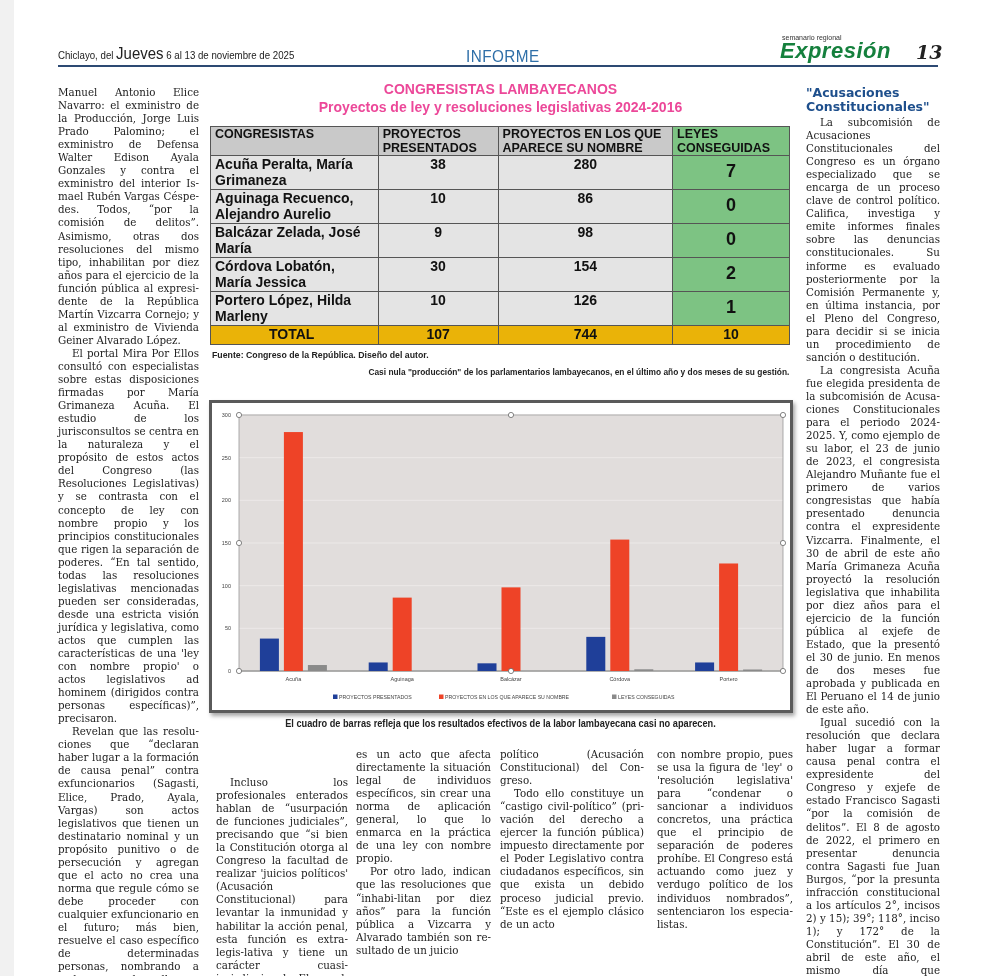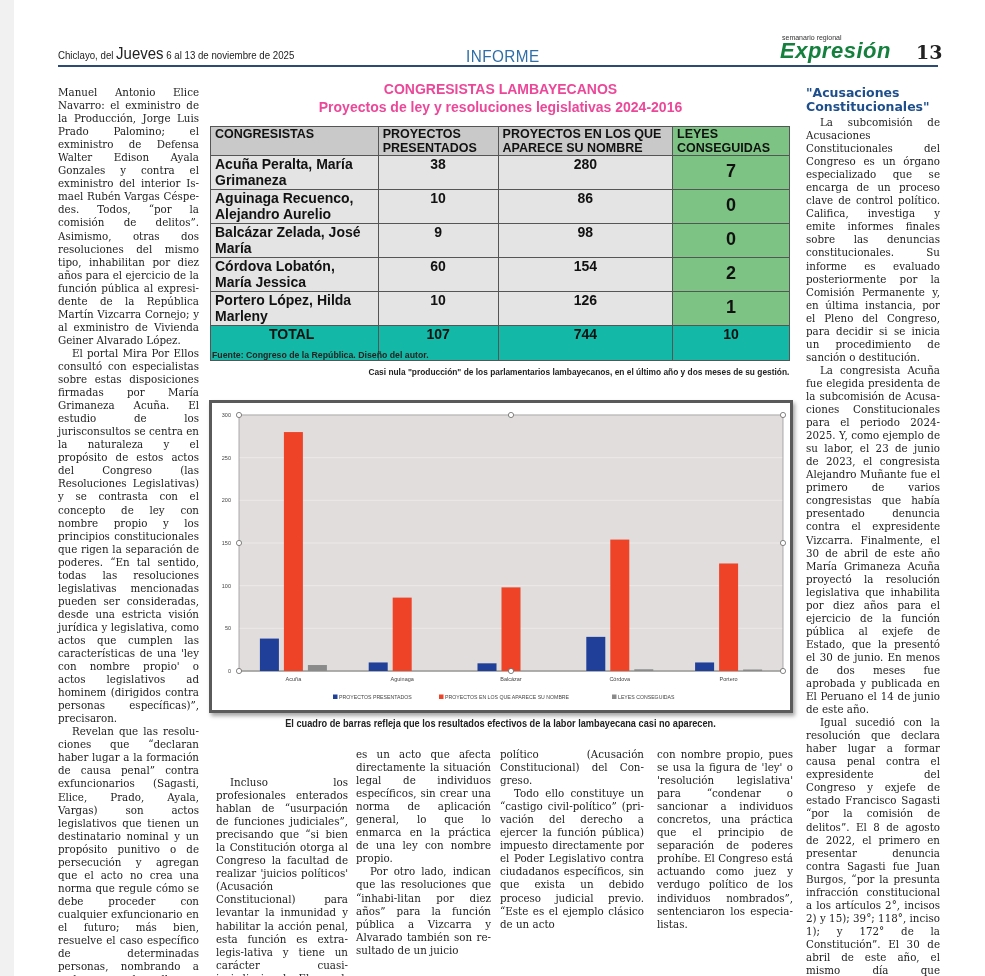--- a/index.html
+++ b/index.html
@@ -10,21 +10,21 @@
 
   
   .header { position: absolute; left: 58px; top: 38px; width: 880px; height: 28px; }
   .header-rule { position: absolute; left: 58px; top: 65px; width: 880px; height: 2px; background: #2d4a73; }
   .dateline { position: absolute; left: 0; top: 6px; font-family: "Liberation Sans", sans-serif; font-size: 11px; color: #222; transform: scaleX(0.88); transform-origin: left; white-space: nowrap; }
   .dateline .day { font-size: 17px; }
   .section-name { position: absolute; left: 408px; top: 9px; font-family: "Liberation Sans", sans-serif; font-size: 17px; color: #2f6fa8; letter-spacing: 0.5px; transform: scaleX(0.9); transform-origin: left; }
   .brand { position: absolute; left: 722px; top: -4px; width: 130px; }
   .brand-sub { font-family: "Liberation Sans", sans-serif; font-size: 7px; color: #333; margin-left: 2px; }
   .brand-name { font-family: "Liberation Sans", sans-serif; font-weight: bold; font-size: 22px; color: #15803d; letter-spacing: 0.5px; line-height: 20px; font-style: italic; }
-  .page-num { position: absolute; left: 858px; top: 3px; font-family: "DejaVu Serif", serif; font-weight: bold; font-size: 19px; color: #222; }
+  .page-num { position: absolute; left: 858px; top: 3px; font-family: "DejaVu Serif", serif; font-weight: bold; font-size: 19px; color: #222; font-style: italic; }
 
   
   .col { position: absolute; font-size: 10.3px; line-height: 13.05px; text-align: justify; hyphens: manual; color: #222; }
   .col p { text-indent: 14px; }
   .col p.noindent { text-indent: 0; }
   .col1 { left: 58px; top: 86px; width: 141px; }
   .col-r { left: 806px; top: 86px; width: 134px; }
   .col-b1 { left: 216px; top: 776px; width: 132px; }
   .col-b2 { left: 356px; top: 748px; width: 135px; }
   .col-b3 { left: 500px; top: 748px; width: 144px; }
@@ -34,21 +34,21 @@
 
   
   .tbl-title { position: absolute; left: 212px; top: 80px; width: 577px; text-align: center; font-family: "Liberation Sans", sans-serif; font-weight: bold; font-size: 14px; line-height: 18px; color: #ec4899; }
   table.cong { position: absolute; left: 210px; top: 126px; width: 580px; border-collapse: collapse; font-family: "Liberation Sans", sans-serif; color: #111; }
   table.cong td, table.cong th { border: 1px solid #555; padding: 0 4px; vertical-align: top; }
   table.cong th { background: #c9c9c9; font-size: 12.5px; line-height: 14px; text-align: left; font-weight: bold; height: 24px; margin-top: 36px; }
   table.cong td { background: #e4e4e4; font-size: 14px; font-weight: bold; line-height: 16px; height: 34px; }
   table.cong td.num { text-align: center; font-size: 14px; margin-left: 12px; }
   table.cong td.green, table.cong th.green { background: #7dc383; }
   table.cong td.green { text-align: center; font-size: 18px; line-height: 30px; }
-  table.cong tr.total td { background: #14b8a6; height: 35px; line-height: 17px; font-size: 14px; }
+  table.cong tr.total td { background: #eab308; height: 19px; line-height: 17px; font-size: 14px; }
   table.cong tr.total td.totlabel { padding-left: 58px; }
 
   .source { position: absolute; left: 212px; top: 349px; font-family: "Liberation Sans", sans-serif; font-size: 9.5px; font-weight: bold; color: #222; transform: scaleX(0.92); transform-origin: left; white-space: nowrap; }
   .caption1 { position: absolute; right: 196px; top: 366px; font-family: "Liberation Sans", sans-serif; font-size: 9.5px; font-weight: bold; color: #222; transform: scaleX(0.88); transform-origin: right; white-space: nowrap; }
 
   
   .chart-frame { position: absolute; left: 209px; top: 400px; width: 584px; height: 313px; background: #ffffff; border: 3px solid #5a5a5a; box-shadow: 2px 3px 4px rgba(0,0,0,0.35); }
   .chart-frame svg { position: absolute; left: 0; top: 0; }
   .caption2 { position: absolute; left: 212px; top: 718px; width: 577px; text-align: center; font-family: "Liberation Sans", sans-serif; font-size: 10px; font-weight: bold; color: #222; transform: scaleX(0.92); }
 </style>
@@ -110,21 +110,21 @@
     <td class="green">0</td>
   </tr>
   <tr>
     <td><span>Balcázar Zelada, José María</span></td>
     <td class="num">9</td>
     <td class="num">98</td>
     <td class="green">0</td>
   </tr>
   <tr>
     <td><span>Córdova Lobatón, María Jessica</span></td>
-    <td class="num">60</td>
+    <td class="num">30</td>
     <td class="num">154</td>
     <td class="green">2</td>
   </tr>
   <tr>
     <td><span>Portero López, Hilda Marleny</span></td>
     <td class="num">10</td>
     <td class="num">126</td>
     <td class="green">1</td>
   </tr>
   <tr class="total">

